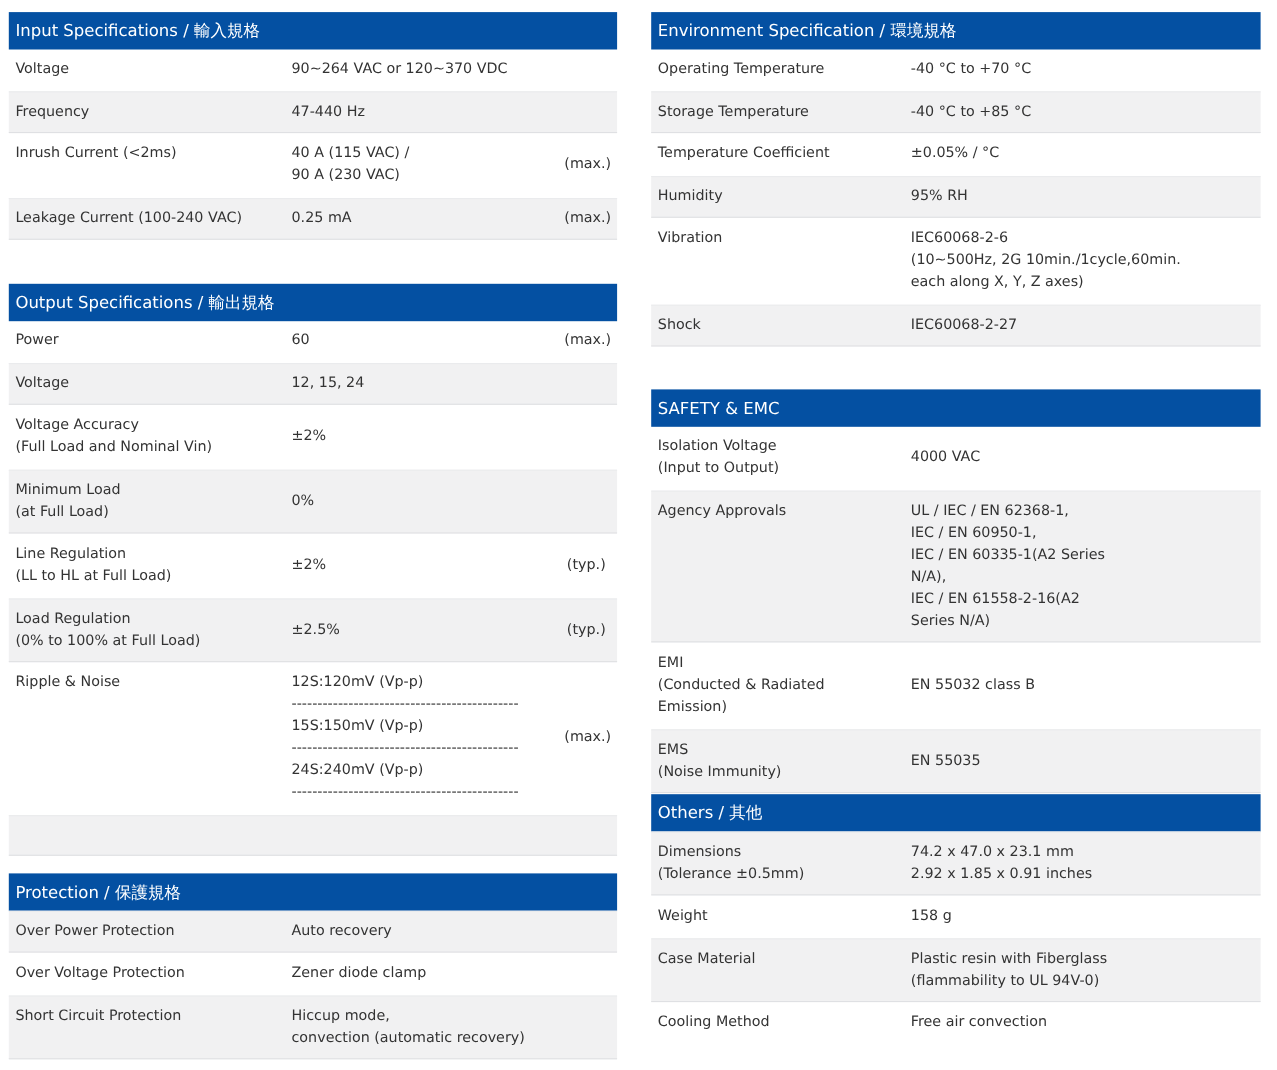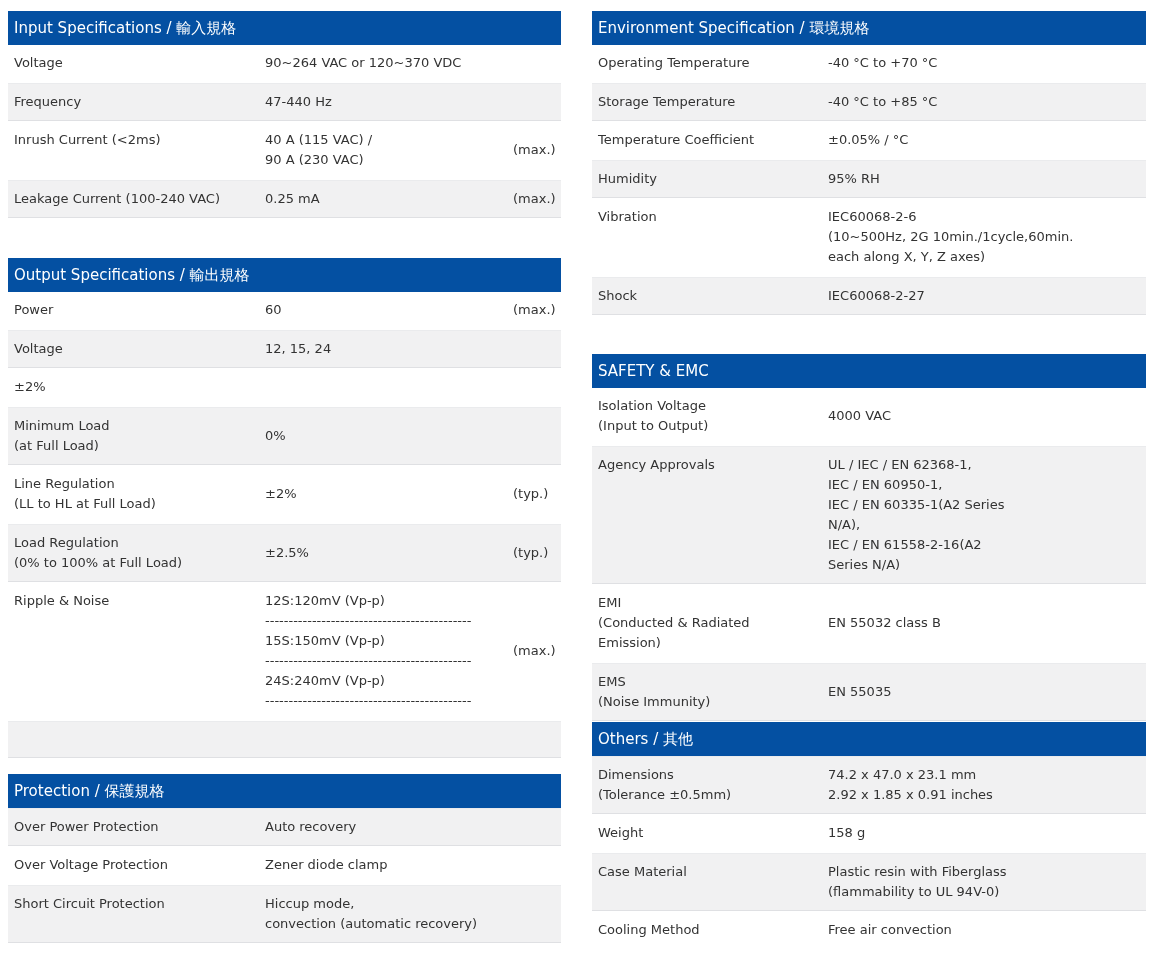--- a/index.html
+++ b/index.html
@@ -41,21 +41,21 @@
     display:table-cell;
     padding:8px 6px;
     font-size:13px;
     line-height:20px;
     white-space:pre-line;
     box-sizing:border-box;
     vertical-align:middle;
   }
   .cell-label{vertical-align:top;width:var(--labelw);}
   .cell-value{vertical-align:middle;}
-  .cell-note{vertical-align:middle;width:54px;text-align:left;padding-right:8px;white-space:nowrap;}
+  .cell-note{vertical-align:middle;width:54px;text-align:center;padding-right:8px;white-space:nowrap;}
 </style>
 </head>
 <body style="color: rgb(51, 51, 51);">
 
 <div class="wrap">
   <div class="col left" id="col0">
       <div class="spec-section" style="margin-top: 0px;">
         <div class="sec-header">Input Specifications / 輸入規格</div>
         <div class="spec-row">
           <div class="cell cell-label">Voltage</div>
@@ -82,20 +82,22 @@
         <div class="spec-row">
           <div class="cell cell-label">Power</div>
           <div class="cell cell-value">60</div>
           <div class="cell cell-note">(max.)</div>
         </div>
         <div class="spec-row shaded">
           <div class="cell cell-label">Voltage</div>
           <div class="cell cell-value">12, 15, 24</div>
         </div>
         <div class="spec-row">
+          <div class="cell cell-label">Voltage Accuracy
+(Full Load and Nominal Vin)</div>
           <div class="cell cell-value">±2%</div>
         </div>
         <div class="spec-row shaded">
           <div class="cell cell-label">Minimum Load
 (at Full Load)</div>
           <div class="cell cell-value">0%</div>
         </div>
         <div class="spec-row">
           <div class="cell cell-label">Line Regulation
 (LL to HL at Full Load)</div>

